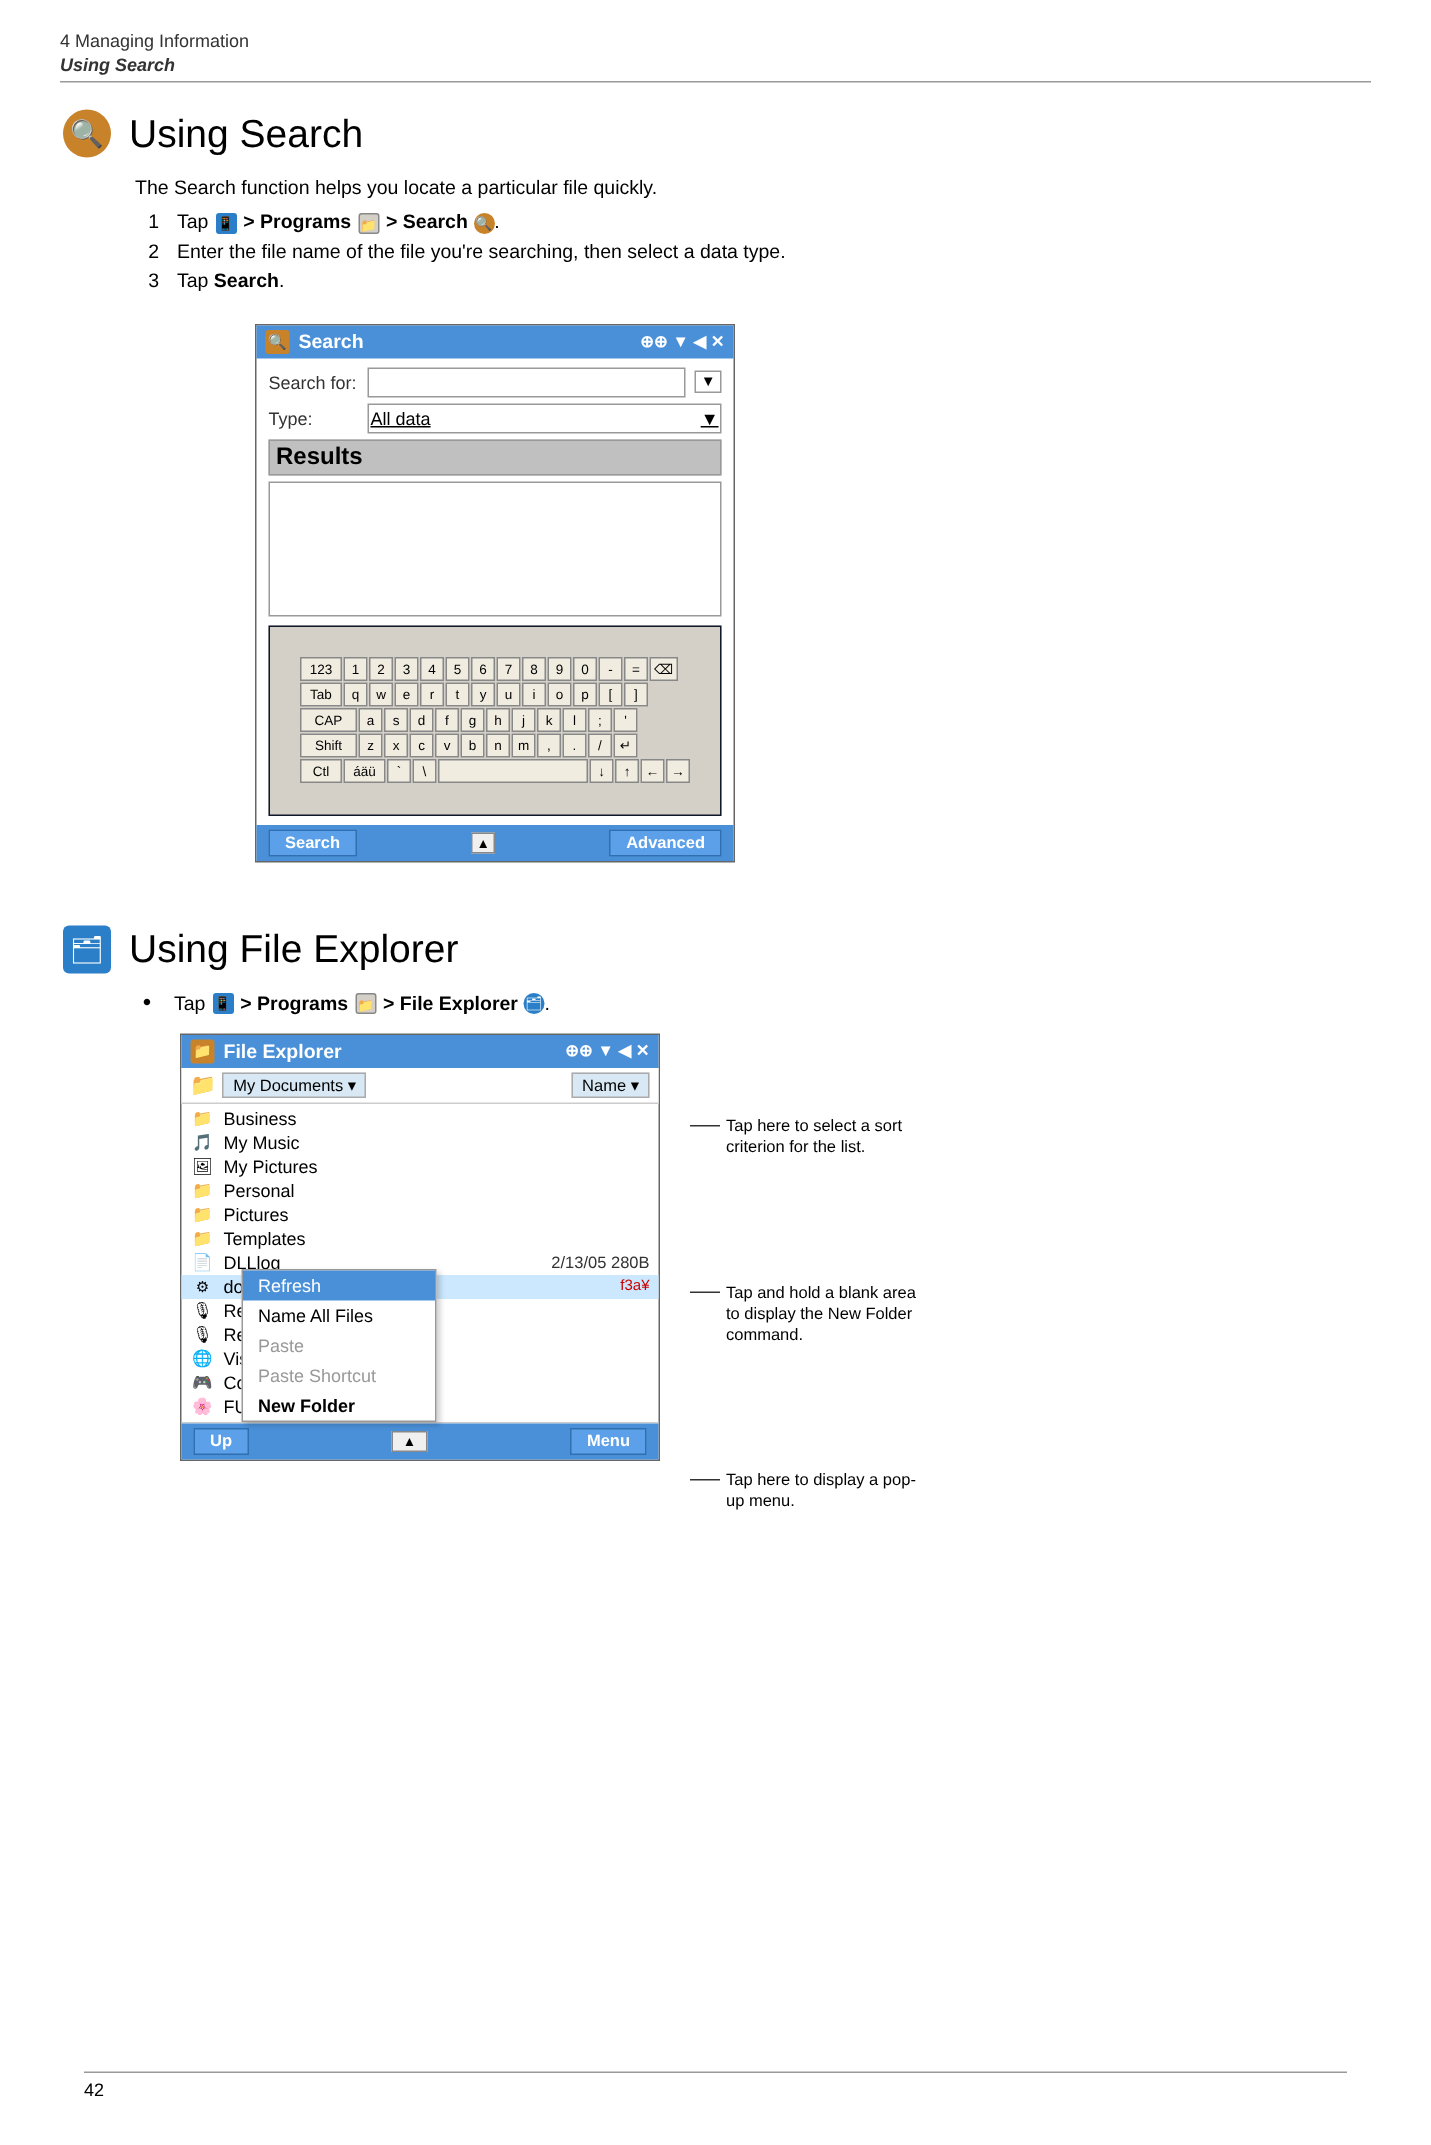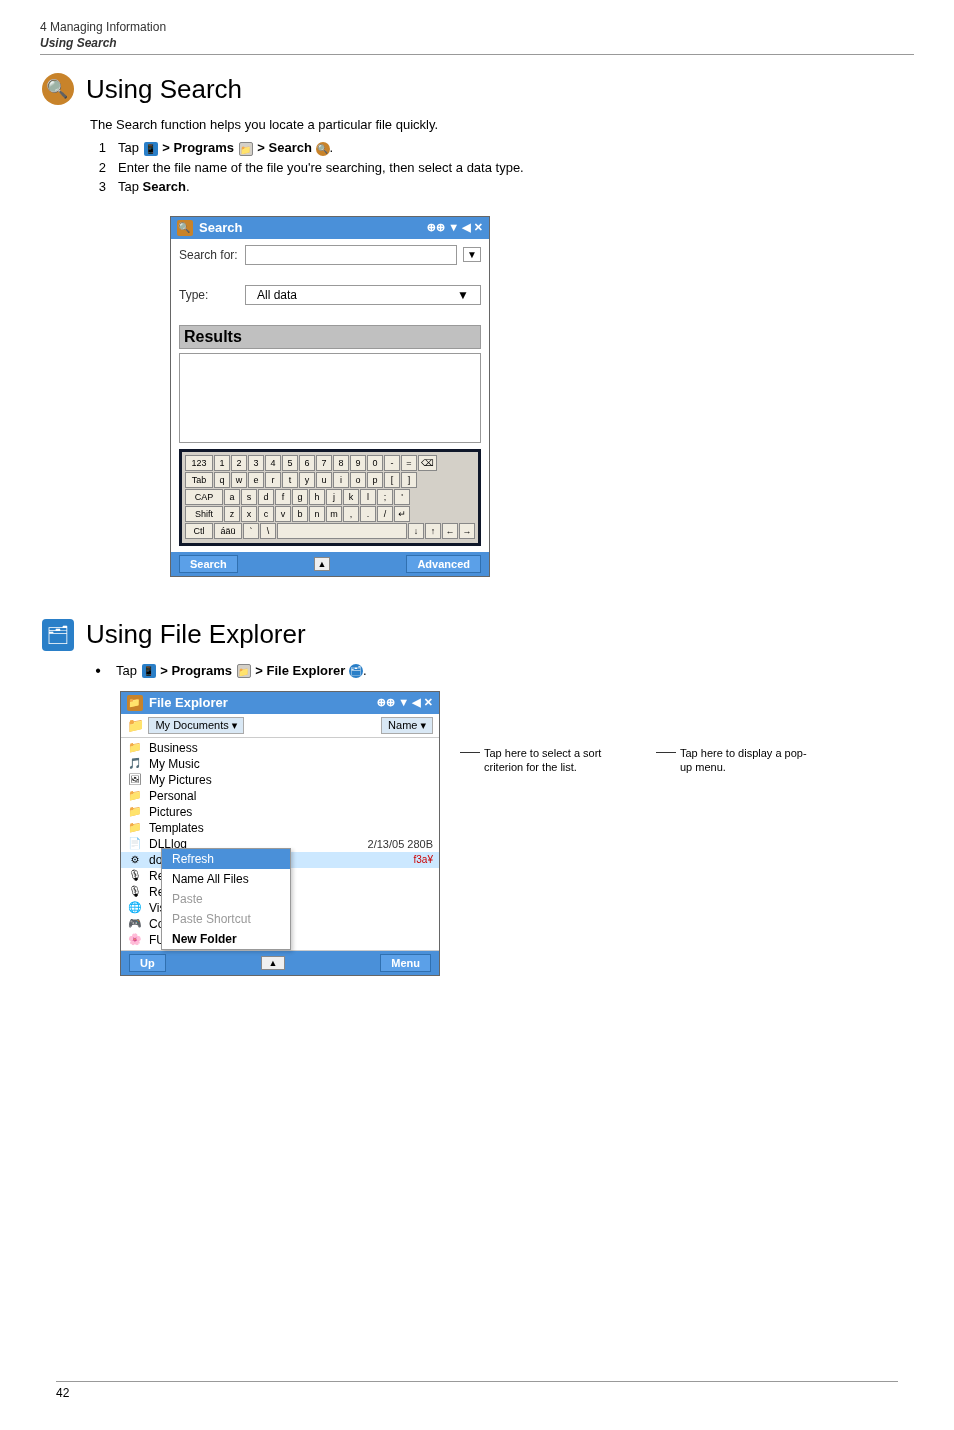--- a/index.html
+++ b/index.html
@@ -122,21 +122,21 @@
       font-size: 11px;
     }
 
     .win-body {
       padding: 6px 8px;
     }
 
     .win-row {
       display: flex;
       align-items: center;
-      margin-bottom: 20px;
+      margin-bottom: 4px;
       gap: 6px;
     }
     .win-label {
       min-width: 60px;
       color: #333;
     }
     .win-input {
       flex: 1;
       border: 1px solid #999;
       height: 20px;
@@ -145,42 +145,43 @@
     }
     .win-select {
       flex: 1;
       border: 1px solid #999;
       height: 20px;
       font-size: 12px;
       background: #fff;
       display: flex;
       align-items: center;
       justify-content: space-between;
-      padding: 0 11px;
+      padding: 0 1px;
+      text-decoration: underline;
     }
     .win-section-label {
       background: #c0c0c0;
       padding: 2px 4px;
       font-weight: bold;
       margin-bottom: 4px;
       font-size: 16px;
       border: 1px solid #999;
     }
     .win-results-area {
       border: 1px solid #999;
       height: 90px;
       background: #fff;
       margin-bottom: 6px;
     }
 
     
     .osk {
-      border: 3px solid #0f172a;
+      border: 1px solid #0f172a;
       background: #d4d0c8;
-      padding: 3px;
+      padding: 20px;
       font-size: 10px;
     }
     .osk-row {
       display: flex;
       gap: 1px;
       margin-bottom: 1px;
     }
     .osk-key {
       background: #f0ece0;
       border: 1px solid #888;
@@ -663,24 +664,28 @@
           </div>
 
           <div class="fe-bottom-bar">
             <button class="fe-bottom-btn">Up</button>
             <div class="fe-bottom-icon">▲</div>
             <button class="fe-bottom-btn">Menu</button>
           </div>
         </div>
       </div>
 
-      <div style="display:flex; flex-direction:row; justify-content:space-between; height:320px; padding-top:55px;gap:42px;">
+      <div style="display:flex; flex-direction:column; justify-content:space-between; height:320px; padding-top:55px;">
         <div style="display:flex; align-items:flex-start; gap:4px;">
           <div style="border-top:1px solid #333; width:20px; margin-top:6px; flex-shrink:0;"></div>
           <div style="font-size:11px; max-width:130px; line-height:1.3;">Tap here to select a sort criterion for the list.</div>
+        </div>
+        <div style="display:flex; align-items:flex-start; gap:4px;">
+          <div style="border-top:1px solid #333; width:20px; margin-top:6px; flex-shrink:0;"></div>
+          <div style="font-size:11px; max-width:130px; line-height:1.3;">Tap and hold a blank area to display the New Folder command.</div>
         </div>
         <div style="display:flex; align-items:flex-start; gap:4px;">
           <div style="border-top:1px solid #333; width:20px; margin-top:6px; flex-shrink:0;"></div>
           <div style="font-size:11px; max-width:130px; line-height:1.3;">Tap here to display a pop-up menu.</div>
         </div>
       </div>
     </div>
   </div>
 </div>
 

